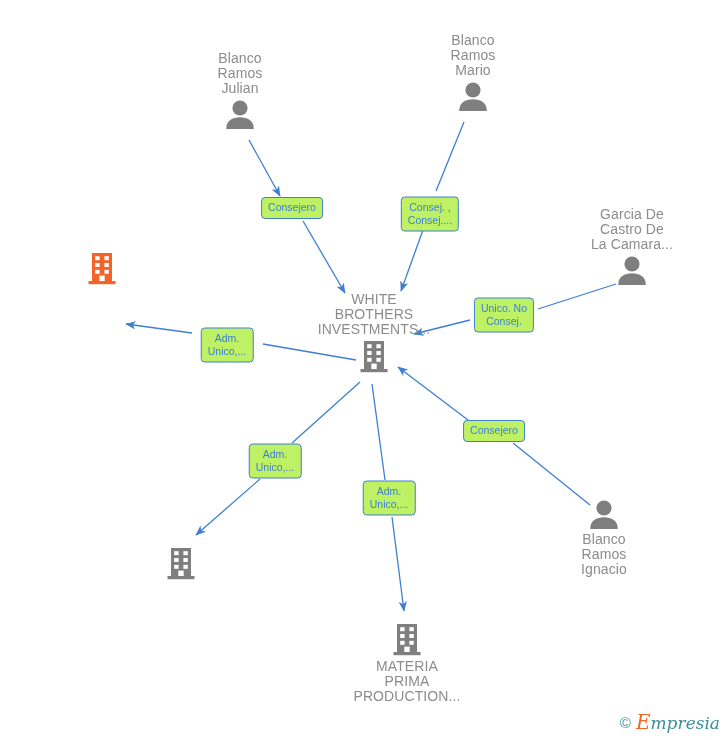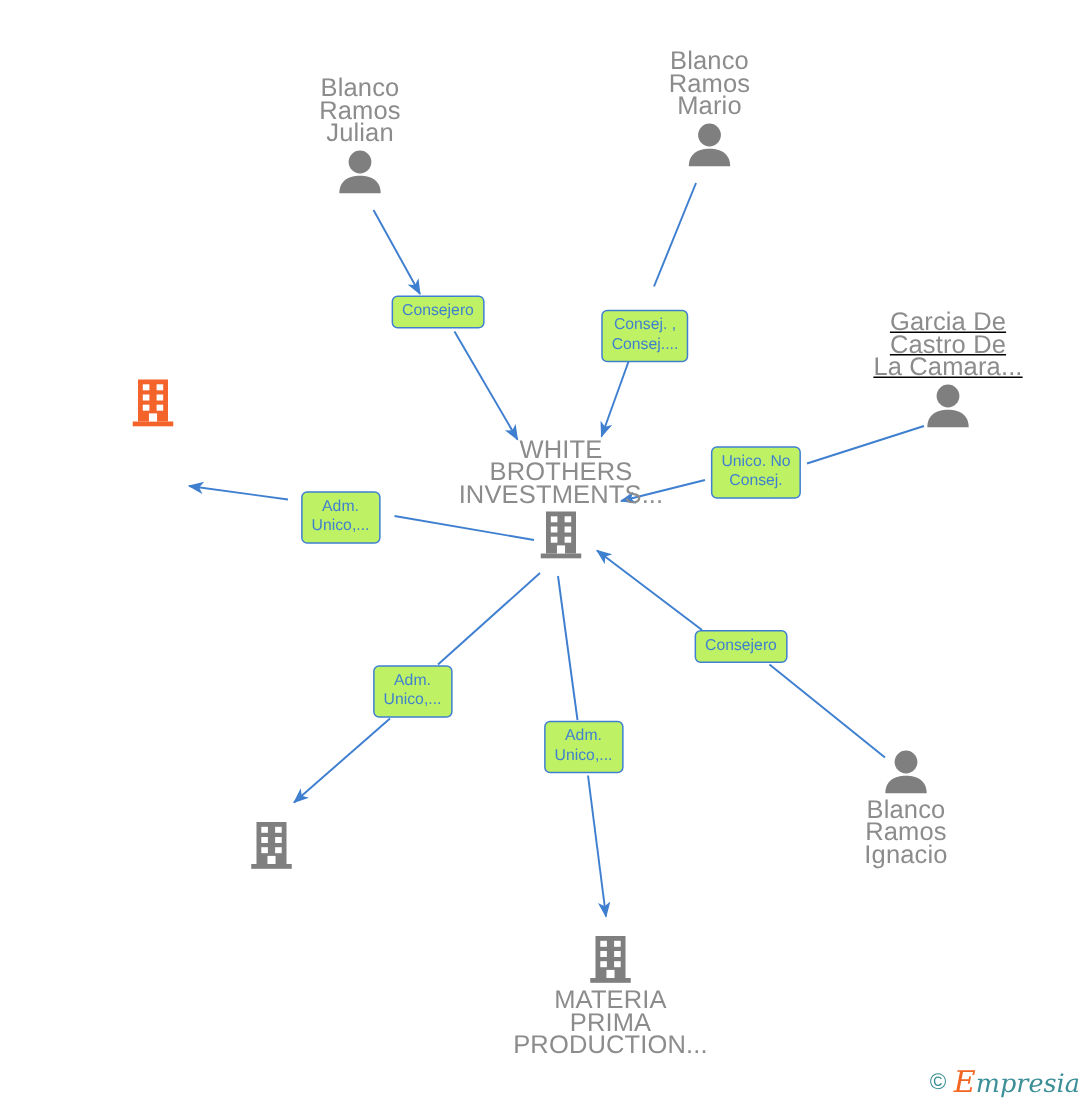--- a/index.html
+++ b/index.html
@@ -32,21 +32,21 @@
     margin-left: -75px;
     text-align: center;
     line-height: 15px;
   }
   .node .icon-wrap {
     display: block;
     line-height: 0;
   }
   .node .node-label {
     display: block;
-    font-size: 17px;
+    font-size: 14px;
     color: #8c8c8c;
     letter-spacing: 0.1px;
     white-space: pre-line;
   }
   .node.label-above .node-label { margin-bottom: 3px; }
   .node.label-below .node-label { margin-top: 3px; }
   .node.focus .node-label {
     font-weight: bold;
     color: #8c8c8c;
   }
@@ -145,21 +145,21 @@
 Ramos
 Mario</span>
     <span class="icon-wrap">
       <svg width="34" height="30" viewBox="0 0 34 30" xmlns="http://www.w3.org/2000/svg">
         <circle cx="17" cy="9" r="7.6" fill="#7f7f7f"></circle>
         <path d="M3.2,30 C3.2,21.5 9.4,18.2 17,18.2 C24.6,18.2 30.8,21.5 30.8,30 Z" fill="#7f7f7f"></path>
       </svg>
     </span>
   </div>
 
-  <div class="node label-above" style="left:632px; top:207px;text-decoration:underline;">
+  <div class="node label-above" style="left:632px; top:207px;">
     <span class="node-label">Garcia De
 Castro De
 La Camara...</span>
     <span class="icon-wrap">
       <svg width="34" height="30" viewBox="0 0 34 30" xmlns="http://www.w3.org/2000/svg">
         <circle cx="17" cy="9" r="7.6" fill="#7f7f7f"></circle>
         <path d="M3.2,30 C3.2,21.5 9.4,18.2 17,18.2 C24.6,18.2 30.8,21.5 30.8,30 Z" fill="#7f7f7f"></path>
       </svg>
     </span>
   </div>
@@ -241,21 +241,21 @@
         <rect x="12.3" y="23.6" width="5.4" height="5.4" fill="#ffffff"></rect>
       </svg>
     </span>
     <span class="node-label">MATERIA
 PRIMA
 PRODUCTION...</span>
   </div>
 
   <div class="edge-label" style="left:292px; top:208px;">Consejero</div>
 
-  <div class="edge-label" style="left:430px; top:224px;">Consej. ,
+  <div class="edge-label" style="left:430px; top:214px;">Consej. ,
 Consej....</div>
 
   <div class="edge-label" style="left:504px; top:315px;">Unico.  No
 Consej.</div>
 
   <div class="edge-label" style="left:494px; top:431px;">Consejero</div>
 
   <div class="edge-label" style="left:227px; top:345px;">Adm.
 Unico,...</div>
 

